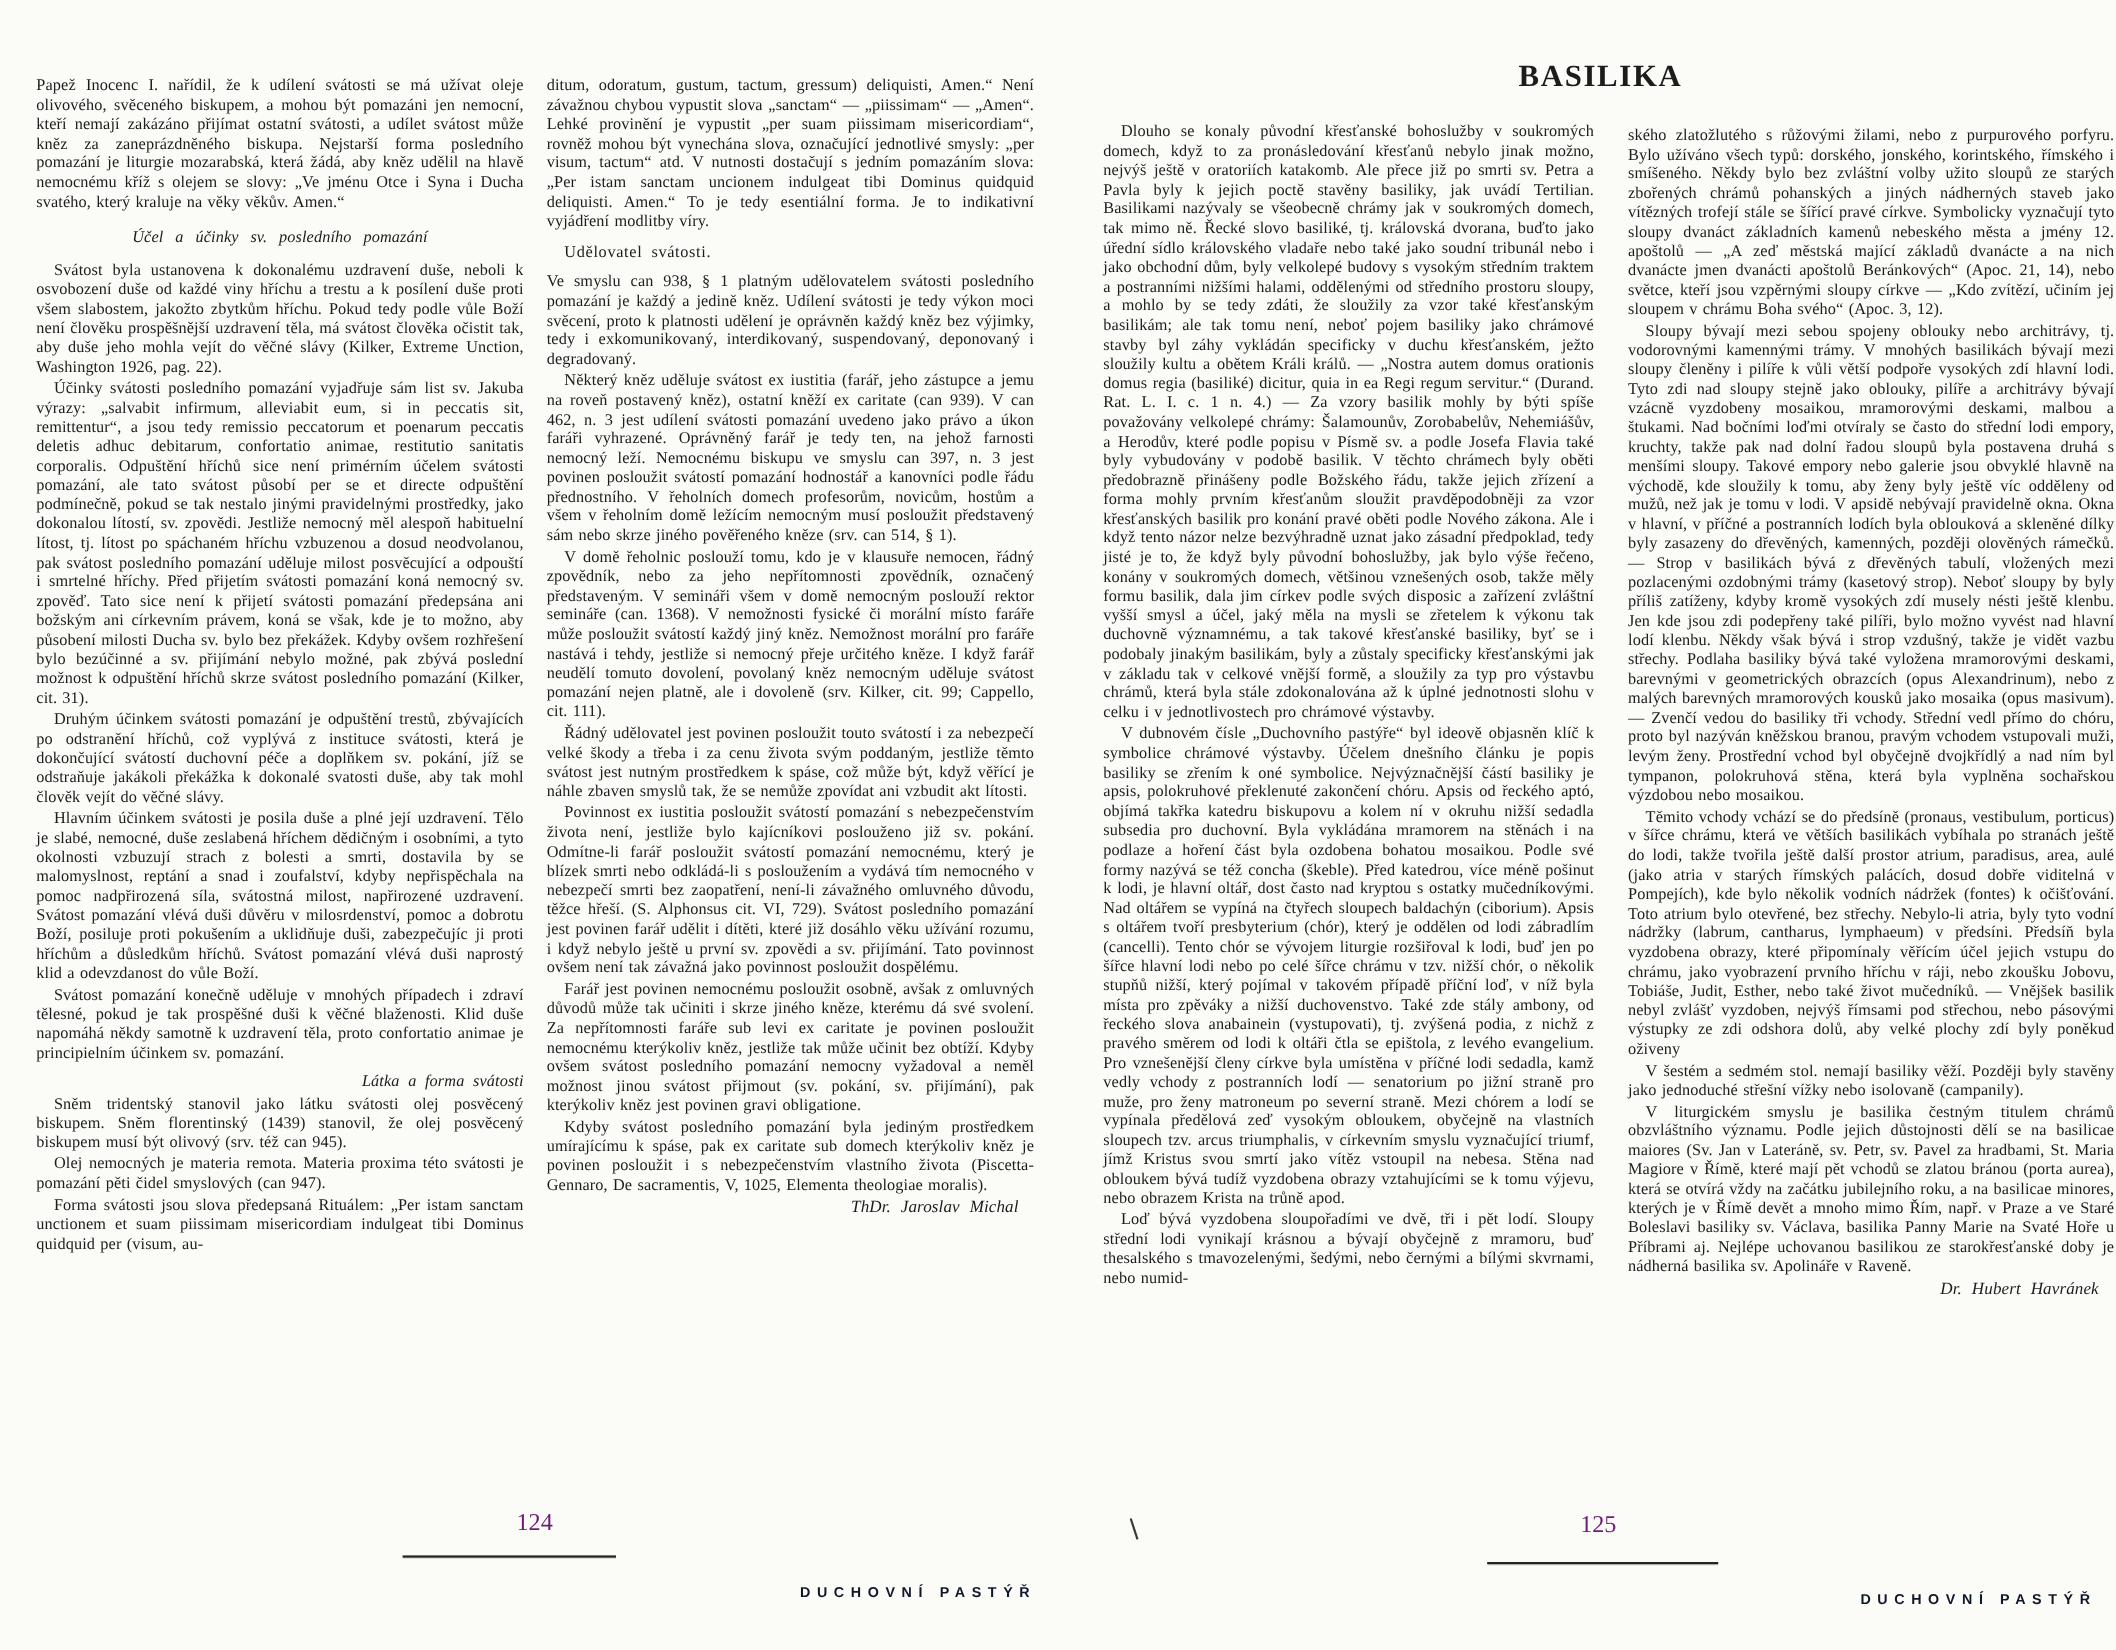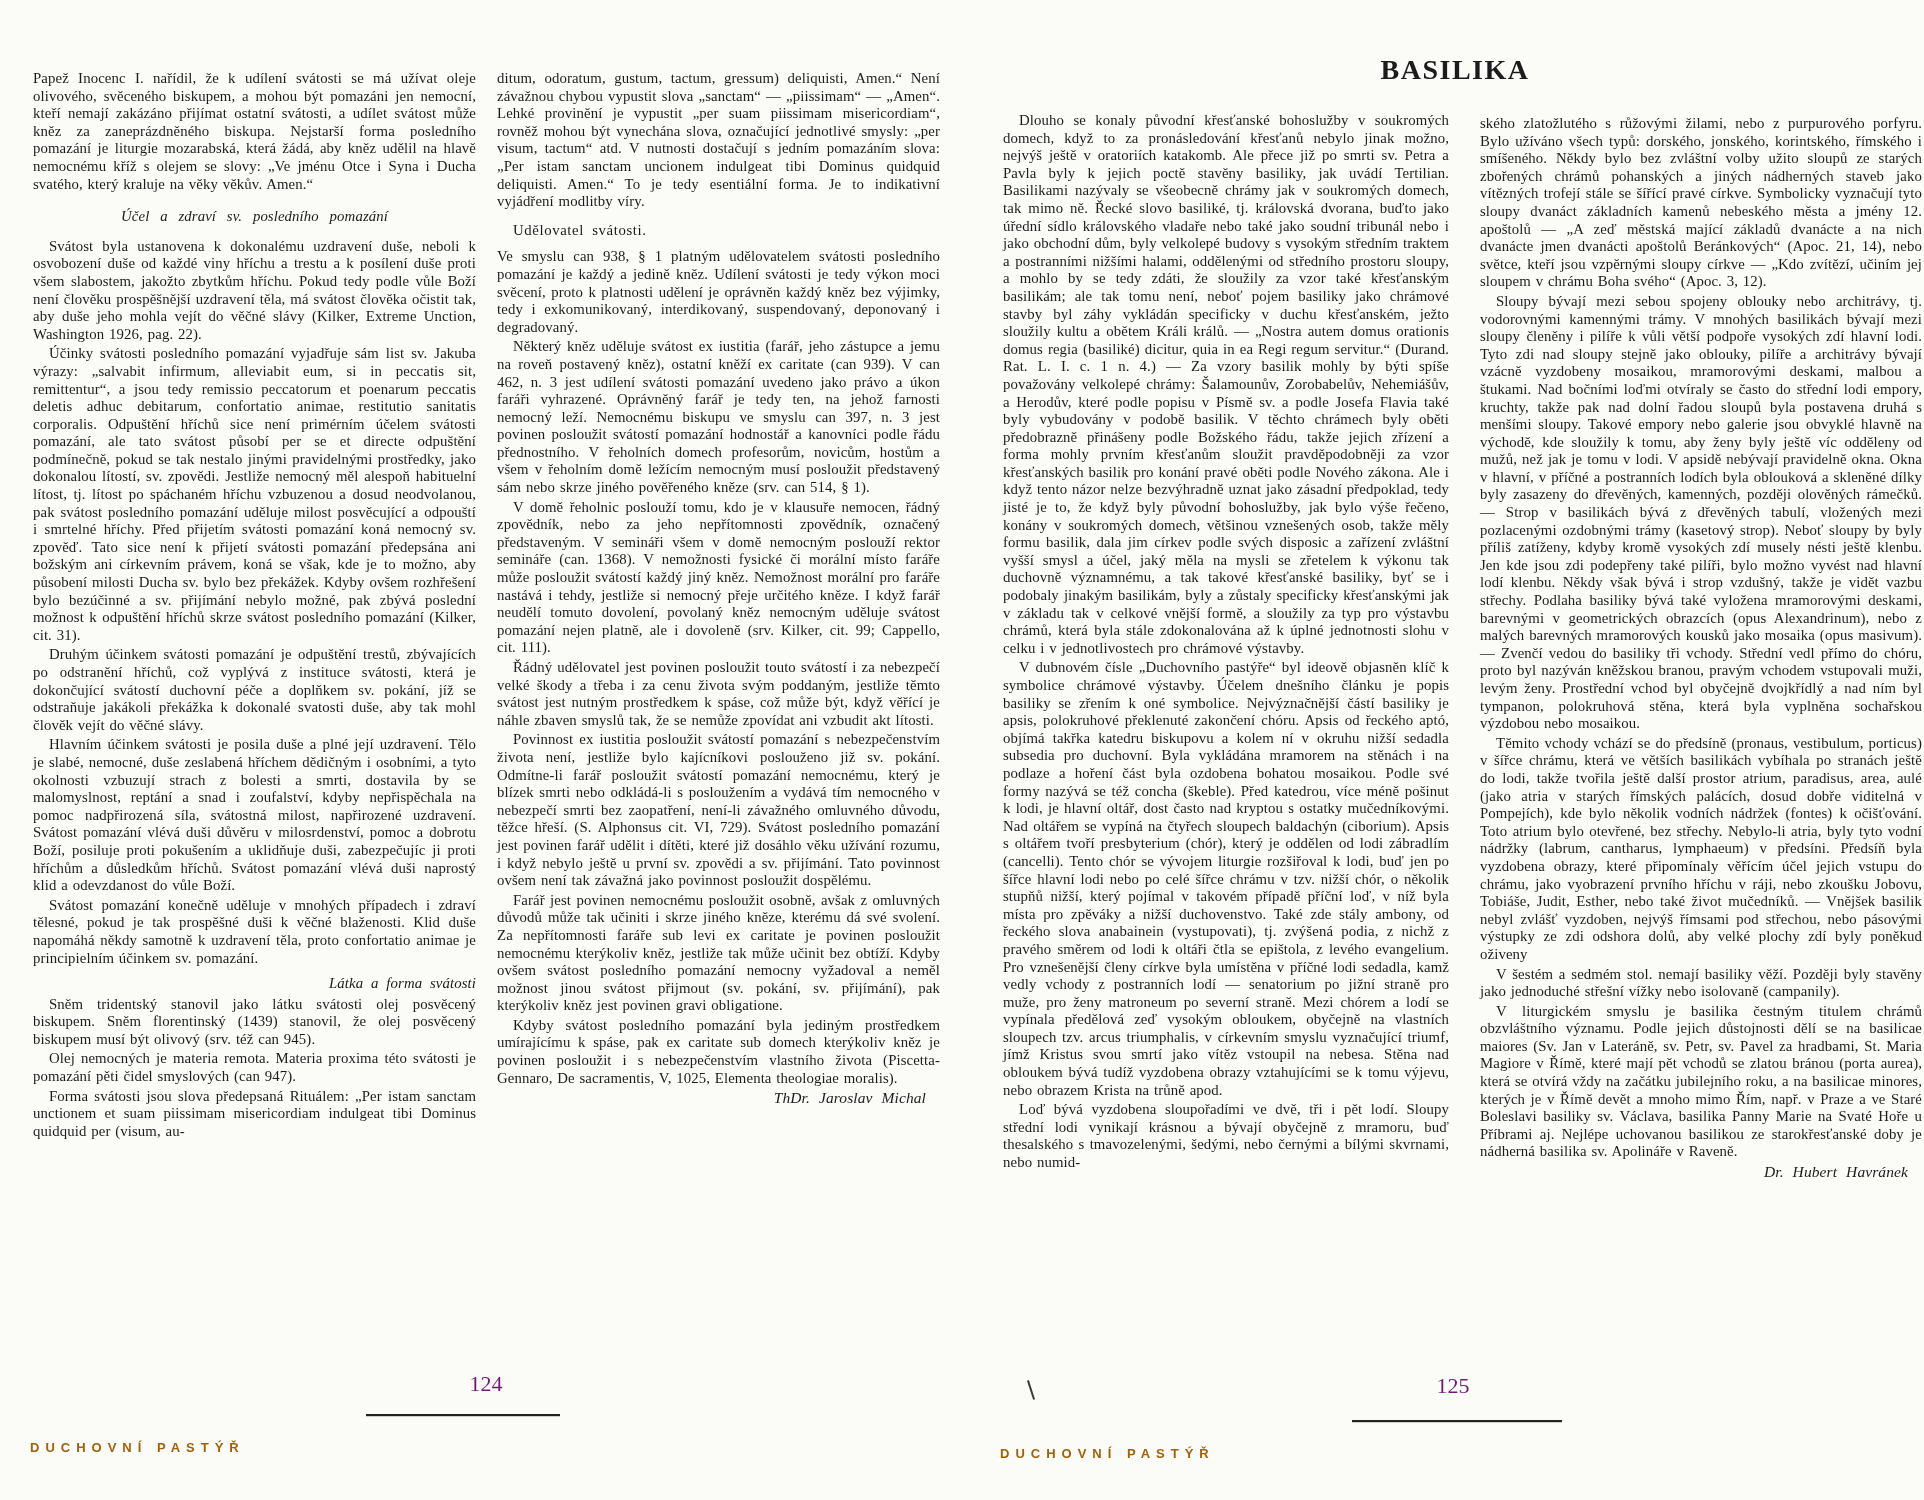--- a/index.html
+++ b/index.html
@@ -45,42 +45,42 @@
   }
   .pagenum.left  { left:30px;   width:912px; top:1371px; }
   .pagenum.right { left:1000px; width:906px; top:1373px; }
   .rule {
     position:absolute; height:2px; background:#222220;
     box-shadow:0 1px 0 rgba(0,0,0,0.18);
   }
   .rule.left  { left:366px;  width:194px; top:1414px; }
   .rule.right { left:1352px; width:210px; top:1420px; }
   .journal {
-    position:absolute; text-align:left;
+    position:absolute; text-align:right;
     font-family:"Liberation Sans", sans-serif;
     font-weight:bold; font-size:13px; letter-spacing:6px;
-    color:#a16207;
+    color:#0f172a;
   }
   .journal.left  { left:30px;   width:912px; top:1440px; }
   .journal.right { left:1000px; width:906px; top:1446px; }
   .artifact-slash {
     position:absolute; left:1030px; top:1380px;
     width:1.6px; height:20px; background:#3a3a38;
     transform:rotate(-18deg);
   }
 </style>
 </head>
 <body>
 
 <div class="sheet">
 
   <div>
     <div class="col" style="left:33px; top:70px; width:443px;">
         <p class="blk p0">Papež Inocenc I. nařídil, že k udílení svátosti se má užívat oleje olivového, svěceného biskupem, a mohou být pomazáni jen nemocní, kteří nemají zakázáno přijímat ostatní svátosti, a udílet svátost může kněz za zaneprázdněného biskupa. Nejstarší forma posledního pomazání je liturgie mozarabská, která žádá, aby kněz udělil na hlavě nemocnému kříž s olejem se slovy: „Ve jménu Otce i Syna i Ducha svatého, který kraluje na věky věkův. Amen.“</p>
-        <p class="blk h-italic-center">Účel a zdraví sv. posledního pomazání</p>
+        <p class="blk h-italic-center">Účel a účinky sv. posledního pomazání</p>
         <p class="blk p">Svátost byla ustanovena k dokonalému uzdravení duše, neboli k osvobození duše od každé viny hříchu a trestu a k posílení duše proti všem slabostem, jakožto zbytkům hříchu. Pokud tedy podle vůle Boží není člověku prospěšnější uzdravení těla, má svátost člověka očistit tak, aby duše jeho mohla vejít do věčné slávy (Kilker, Extreme Unction, Washington 1926, pag. 22).</p>
         <p class="blk p">Účinky svátosti posledního pomazání vyjadřuje sám list sv. Jakuba výrazy: „salvabit infirmum, alleviabit eum, si in peccatis sit, remittentur“, a jsou tedy remissio peccatorum et poenarum peccatis deletis adhuc debitarum, confortatio animae, restitutio sanitatis corporalis. Odpuštění hříchů sice není primérním účelem svátosti pomazání, ale tato svátost působí per se et directe odpuštění podmínečně, pokud se tak nestalo jinými pravidelnými prostředky, jako dokonalou lítostí, sv. zpovědi. Jestliže nemocný měl alespoň habituelní lítost, tj. lítost po spáchaném hříchu vzbuzenou a dosud neodvolanou, pak svátost posledního pomazání uděluje milost posvěcující a odpouští i smrtelné hříchy. Před přijetím svátosti pomazání koná nemocný sv. zpověď. Tato sice není k přijetí svátosti pomazání předepsána ani božským ani církevním právem, koná se však, kde je to možno, aby působení milosti Ducha sv. bylo bez překážek. Kdyby ovšem rozhřešení bylo bezúčinné a sv. přijímání nebylo možné, pak zbývá poslední možnost k odpuštění hříchů skrze svátost posledního pomazání (Kilker, cit. 31).</p>
         <p class="blk p">Druhým účinkem svátosti pomazání je odpuštění trestů, zbývajících po odstranění hříchů, což vyplývá z instituce svátosti, která je dokončující svátostí duchovní péče a doplňkem sv. pokání, jíž se odstraňuje jakákoli překážka k dokonalé svatosti duše, aby tak mohl člověk vejít do věčné slávy.</p>
         <p class="blk p">Hlavním účinkem svátosti je posila duše a plné její uzdravení. Tělo je slabé, nemocné, duše zeslabená hříchem dědičným i osobními, a tyto okolnosti vzbuzují strach z bolesti a smrti, dostavila by se malomyslnost, reptání a snad i zoufalství, kdyby nepřispěchala na pomoc nadpřirozená síla, svátostná milost, napřirozené uzdravení. Svátost pomazání vlévá duši důvěru v milosrdenství, pomoc a dobrotu Boží, posiluje proti pokušením a uklidňuje duši, zabezpečujíc ji proti hříchům a důsledkům hříchů. Svátost pomazání vlévá duši naprostý klid a odevzdanost do vůle Boží.</p>
         <p class="blk p">Svátost pomazání konečně uděluje v mnohých případech i zdraví tělesné, pokud je tak prospěšné duši k věčné blaženosti. Klid duše napomáhá někdy samotně k uzdravení těla, proto confortatio animae je principielním účinkem sv. pomazání.</p>
         <p class="blk h-italic-left">Látka a forma svátosti</p>
         <p class="blk p">Sněm tridentský stanovil jako látku svátosti olej posvěcený biskupem. Sněm florentinský (1439) stanovil, že olej posvěcený biskupem musí být olivový (srv. též can 945).</p>
         <p class="blk p">Olej nemocných je materia remota. Materia proxima této svátosti je pomazání pěti čidel smyslových (can 947).</p>
         <p class="blk p">Forma svátosti jsou slova předepsaná Rituálem: „Per istam sanctam unctionem et suam piissimam misericordiam indulgeat tibi Dominus quidquid per (visum, au-</p>
       </div>

